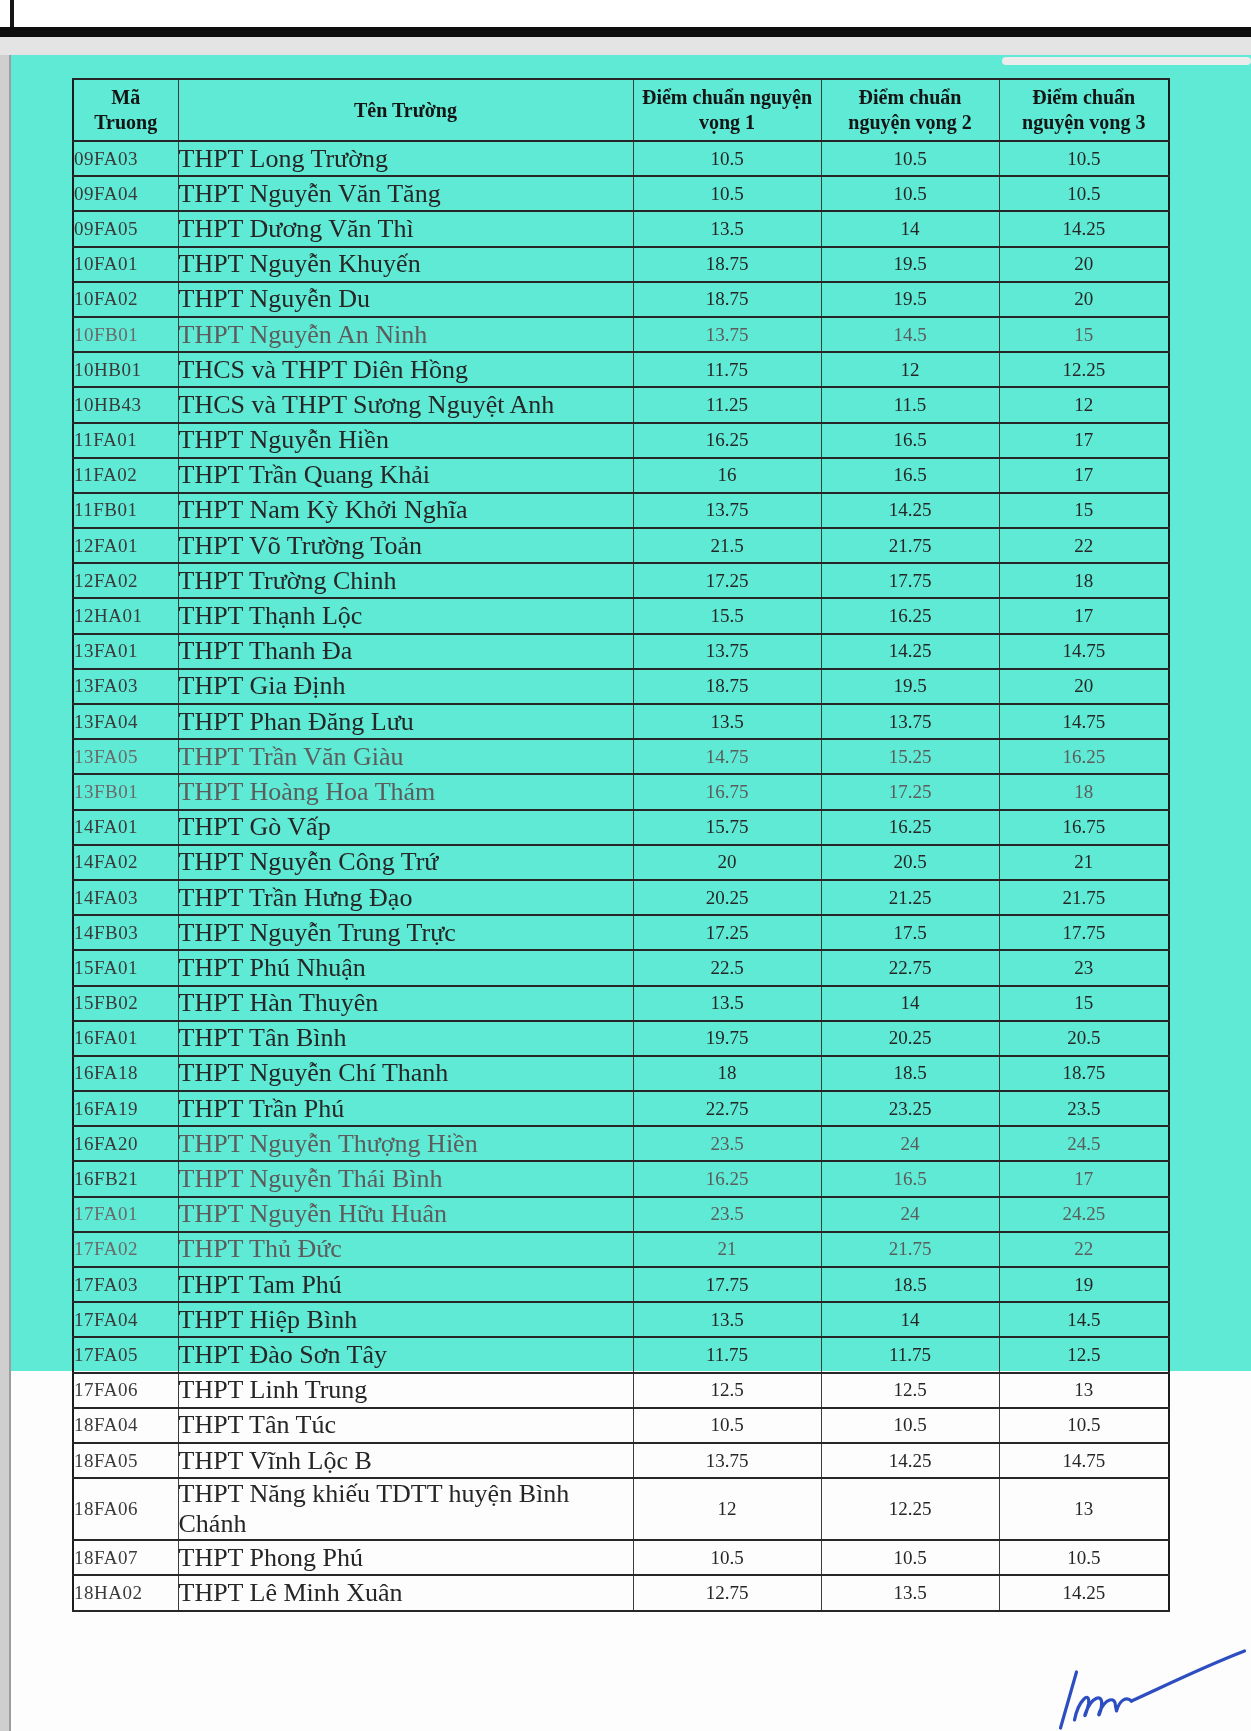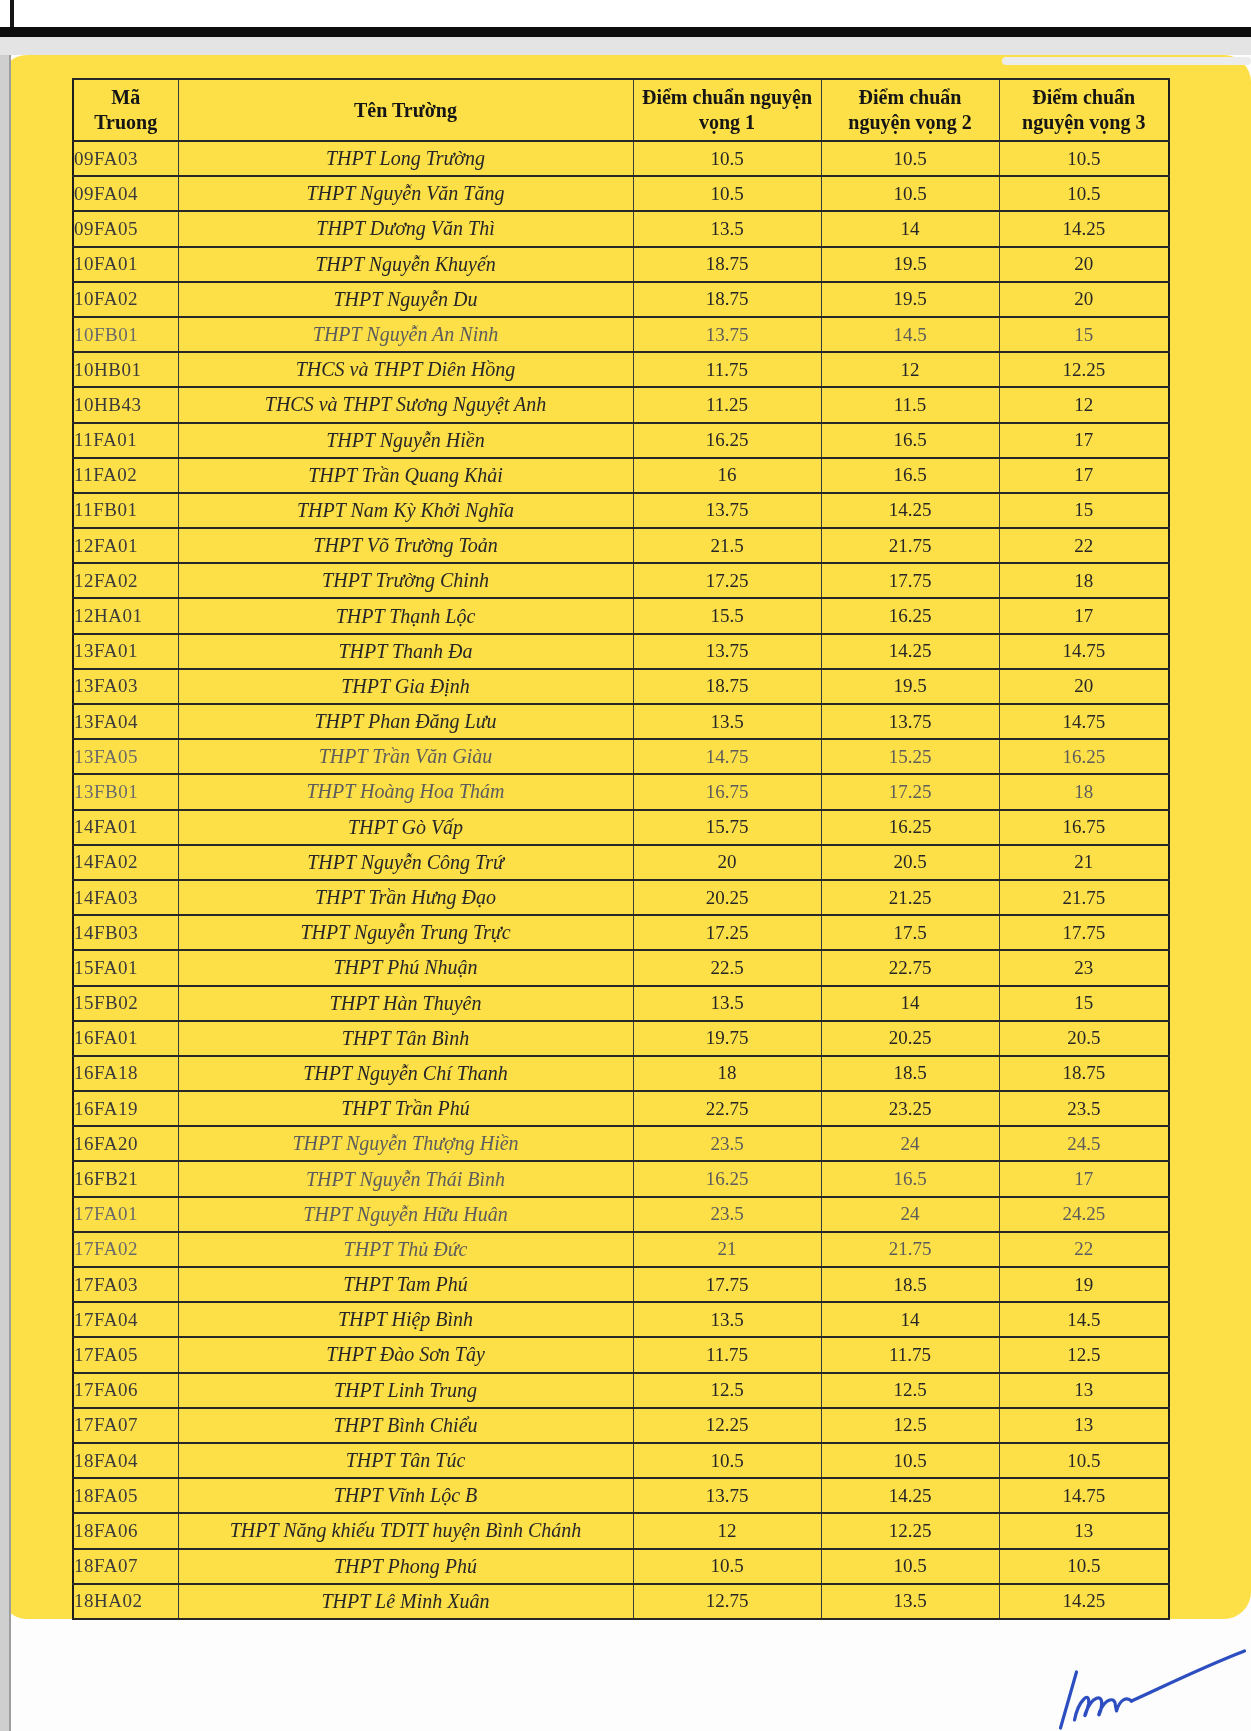--- a/index.html
+++ b/index.html
@@ -13,21 +13,21 @@
   }
   .screen { position: relative; width: 1251px; height: 1731px; background: #fdfdfd; }
 
   
   .top-white { position: absolute; left: 0; top: 0; width: 1251px; height: 27px; background: #ffffff; }
   .top-left-line { position: absolute; left: 10px; top: 0; width: 4px; height: 27px; background: #161616; }
   .top-bar { position: absolute; left: 0; top: 27px; width: 1251px; height: 10px; background: #0e0e0e; }
   .gray-gap { position: absolute; left: 0; top: 37px; width: 1251px; height: 18px; background: #e4e4e4; }
 
   
-  .page { position: absolute; left: 0; top: 55px; width: 1251px; height: 1564px; background: #fde047; border-radius: 27px; }
+  .page { position: absolute; left: 0; top: 55px; width: 1251px; height: 1316px; background: #5eead4; }
   .left-edge { position: absolute; left: 0; top: 0; width: 9px; height: 1676px; background: #cfcfcf; border-right: 2px solid #9d9d9d; }
   .smudge { position: absolute; left: 1002px; top: 2px; width: 249px; height: 8px; background: #ececec; border-radius: 4px; }
 
   table.score {
     position: absolute; left: 72px; top: 23px;
     width: 1096px;
     border-collapse: collapse;
     table-layout: fixed;
     color: #262626;
   }
@@ -45,21 +45,21 @@
   table.score tbody tr { height: 35.2px; }
   table.score th {
     font-weight: bold;
     font-size: 20px;
     line-height: 1.25;
     text-align: center;
     color: #151515;
     padding: 2px 4px;
   }
   td.c-code { text-align: left; font-size: 19px; letter-spacing: 0.5px; color: #3a3a3a; }
-  td.c-name { text-align: center; font-size: 20px; padding-left: 9px; font-style: italic; }
+  td.c-name { text-align: left; font-size: 26px; padding-left: 9px; }
   td.c-num  { text-align: center; font-size: 19px; }
 
   
   tbody tr:nth-child(6), tbody tr:nth-child(18), tbody tr:nth-child(19),
   tbody tr:nth-child(29), tbody tr:nth-child(30), tbody tr:nth-child(31),
   tbody tr:nth-child(32) { color: #5c5c5c; }
   tbody tr:nth-child(6) td.c-code, tbody tr:nth-child(18) td.c-code,
   tbody tr:nth-child(19) td.c-code, tbody tr:nth-child(31) td.c-code,
   tbody tr:nth-child(32) td.c-code { color: #6a6a6a; }
 
@@ -379,27 +379,20 @@
   </tr>
 
   <tr>
     <td class="c-code">17FA06</td>
     <td class="c-name">THPT Linh Trung</td>
     <td class="c-num">12.5</td>
     <td class="c-num">12.5</td>
     <td class="c-num">13</td>
   </tr>
 
-  <tr>
-    <td class="c-code">17FA07</td>
-    <td class="c-name">THPT Bình Chiểu</td>
-    <td class="c-num">12.25</td>
-    <td class="c-num">12.5</td>
-    <td class="c-num">13</td>
-  </tr>
 
 
   <tr>
     <td class="c-code">18FA04</td>
     <td class="c-name">THPT Tân Túc</td>
     <td class="c-num">10.5</td>
     <td class="c-num">10.5</td>
     <td class="c-num">10.5</td>
   </tr>
 

